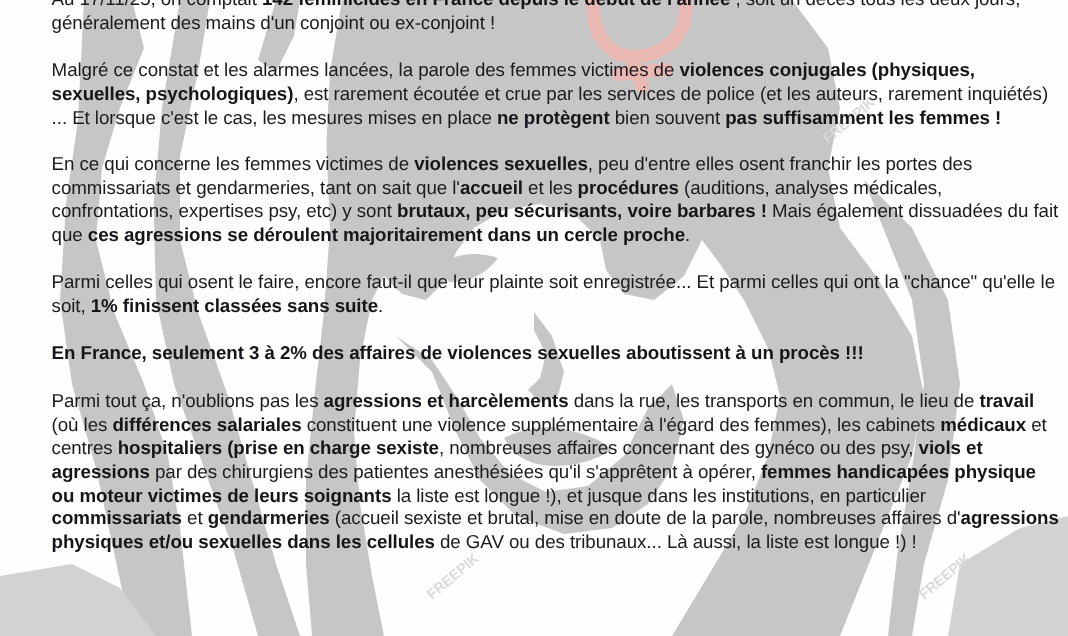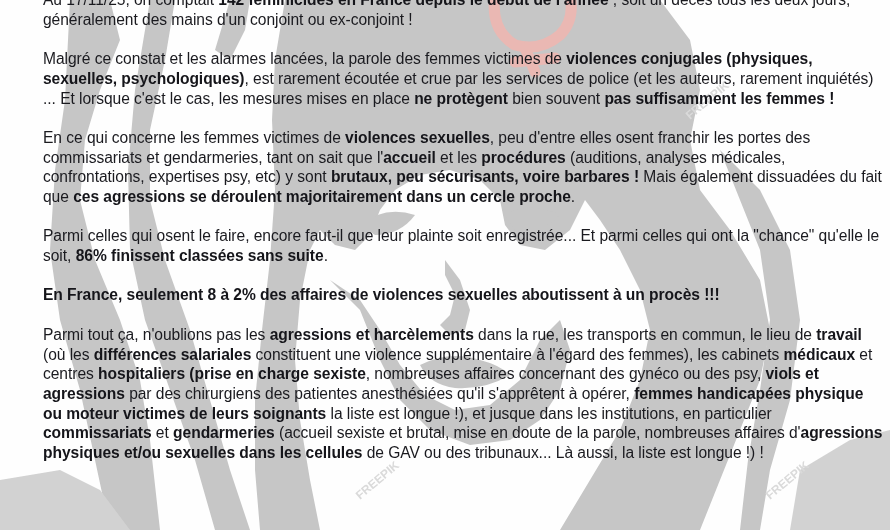--- a/index.html
+++ b/index.html
@@ -85,18 +85,18 @@
       <text x="690" y="120" transform="rotate(-40 690 120)">FREEPIK</text>
       <text x="770" y="500" transform="rotate(-40 770 500)">FREEPIK</text>
       <text x="360" y="500" transform="rotate(-40 360 500)">FREEPIK</text>
     </g>
   </svg>
 
   <div class="content" id="article-body">
       <p><span>Au 17/11/25, on comptait </span><b>142 féminicides en France depuis le début de l'année</b><span> ; soit un décès tous les deux jours, généralement des mains d'un conjoint ou ex-conjoint !</span></p>
       <p><span>Malgré ce constat et les alarmes lancées, la parole des femmes victimes de </span><b>violences conjugales (physiques, sexuelles, psychologiques)</b><span>, est rarement écoutée et crue par les services de police (et les auteurs, rarement inquiétés) ... Et lorsque c'est le cas, les mesures mises en place </span><b>ne protègent</b><span> bien souvent </span><b>pas suffisamment les femmes !</b></p>
       <p><span>En ce qui concerne les femmes victimes de </span><b>violences sexuelles</b><span>, peu d'entre elles osent franchir les portes des commissariats et gendarmeries, tant on sait que l'</span><b>accueil</b><span> et les </span><b>procédures</b><span> (auditions, analyses médicales, confrontations, expertises psy, etc) y sont </span><b>brutaux, peu sécurisants, voire barbares !</b><span> Mais également dissuadées du fait que </span><b>ces agressions se déroulent majoritairement dans un cercle proche</b><span>.</span></p>
-      <p><span>Parmi celles qui osent le faire, encore faut-il que leur plainte soit enregistrée... Et parmi celles qui ont la "chance" qu'elle le soit, </span><b>86% finissent classées sans suite</b><span>.</span></p>
-      <p><b>En France, seulement 8 à 2% des affaires de violences sexuelles aboutissent à un procès !!!</b></p>
+      <p><span>Parmi celles qui osent le faire, encore faut-il que leur plainte soit enregistrée... Et parmi celles qui ont la "chance" qu'elle le soit, </span><b>1% finissent classées sans suite</b><span>.</span></p>
+      <p><b>En France, seulement 3 à 2% des affaires de violences sexuelles aboutissent à un procès !!!</b></p>
       <p><span>Parmi tout ça, n'oublions pas les </span><b>agressions et harcèlements</b><span> dans la rue, les transports en commun, le lieu de </span><b>travail</b><span> (où les </span><b>différences salariales</b><span> constituent une violence supplémentaire à l'égard des femmes), les cabinets </span><b>médicaux</b><span> et centres </span><b>hospitaliers (prise en charge sexiste</b><span>, nombreuses affaires concernant des gynéco ou des psy, </span><b>viols et agressions</b><span> par des chirurgiens des patientes anesthésiées qu'il s'apprêtent à opérer, </span><b>femmes handicapées physique ou moteur victimes de leurs soignants</b><span> la liste est longue !), et jusque dans les institutions, en particulier </span><b>commissariats</b><span> et </span><b>gendarmeries</b><span> (accueil sexiste et brutal, mise en doute de la parole, nombreuses affaires d'</span><b>agressions physiques et/ou sexuelles dans les cellules</b><span> de GAV ou des tribunaux... Là aussi, la liste est longue !) !</span></p>
     </div>
 
 </div>
 
 </body></html>

